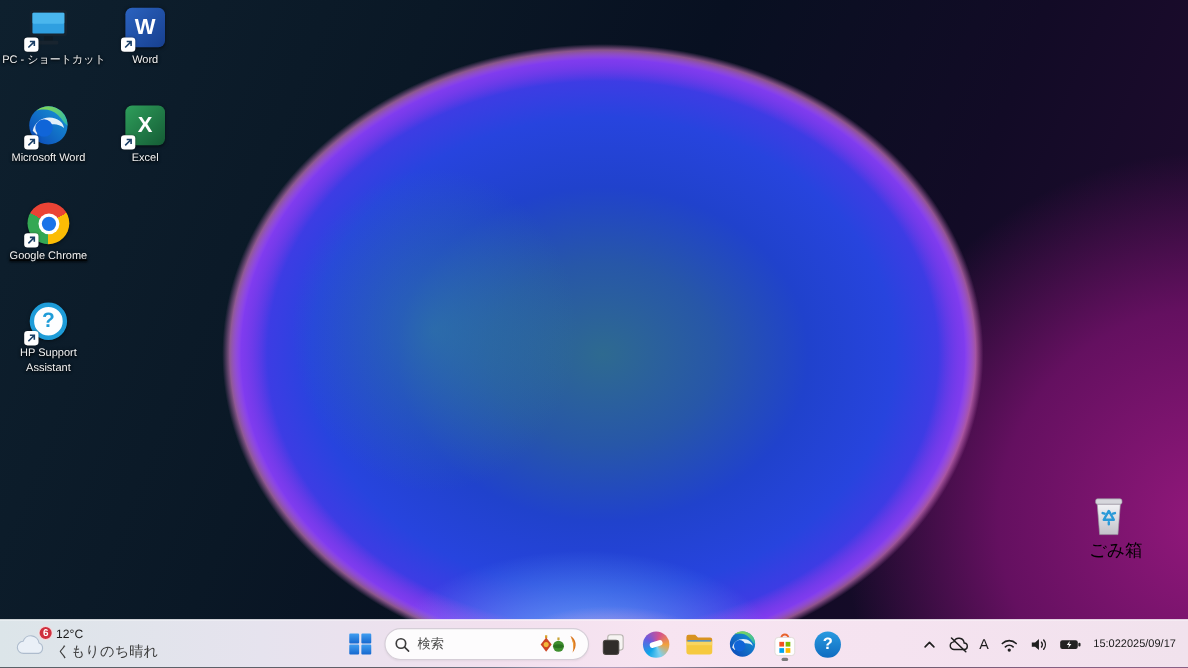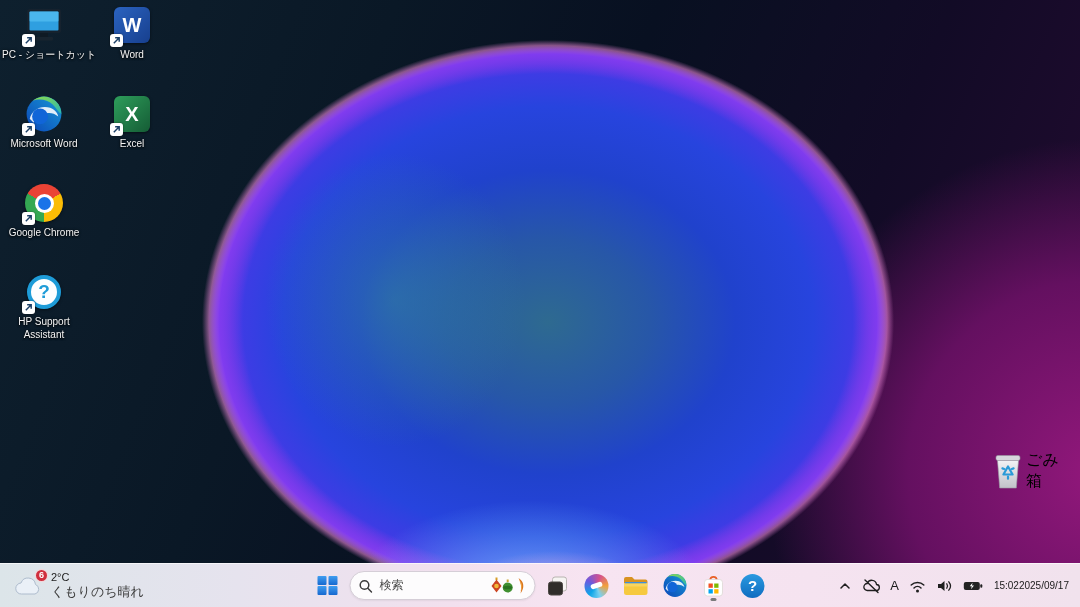--- a/index.html
+++ b/index.html
@@ -11,21 +11,21 @@
       radial-gradient(ellipse 240px 130px at 530px 598px, rgba(120,200,255,.8), rgba(120,200,255,0) 75%),
       radial-gradient(ellipse 346px 282px at 548px 322px, rgba(0,0,0,0) 0 88%, rgba(130,60,240,.9) 95%, rgba(245,140,225,.55) 98%, rgba(245,140,225,0) 100%),
       radial-gradient(ellipse 185px 210px at 395px 300px, rgba(52,140,152,.5), rgba(52,140,152,0) 70%),
       radial-gradient(ellipse 340px 276px at 548px 322px, #2e6a90 0%, #2757a8 30%, #2042cc 55%, #2744de 78%, #3d3ce4 90%, #6a36e0 97%, rgba(106,54,224,0) 100%),
       radial-gradient(ellipse 430px 430px at 102% 78%, #93187c 0%, #641060 45%, rgba(54,10,56,0) 78%),
       linear-gradient(112deg, #0e202e 0%, #0a1826 30%, #081021 50%, #120b26 72%, #260b33 100%);
   }
   
   .cell{position:absolute;width:88px;display:flex;flex-direction:column;align-items:center;cursor:default;}
   .c1{left:0;} .c2{left:88px;}
-  .r1{top:5px;} .r2{top:94px;} .r3{top:183px;} .r4{top:272px;}
+  .r1{top:5px;} .r2{top:94px;} .r3{top:183px;text-decoration:underline;} .r4{top:272px;}
   .cell .ic{width:40px;height:40px;position:relative;display:flex;align-items:center;justify-content:center;}
   .cell .lbl{margin-top:3px;font-size:10px;color:#f4f4f4;text-align:center;line-height:1.3;max-width:84px;
     text-shadow:0 1px 2px rgba(0,0,0,.9),0 0 3px rgba(0,0,0,.6);}
   .nowrap{white-space:nowrap;}
   .wrapnarrow{max-width:70px;}
   .tile{width:36px;height:36px;border-radius:6px;display:flex;align-items:center;justify-content:center;
     color:#fff;font-weight:bold;font-size:20px;box-shadow:0 1px 3px rgba(0,0,0,.5);}
   .tile-word{background:linear-gradient(135deg,#2b63c0,#173f8e);}
   .tile-excel{background:linear-gradient(135deg,#2e9e5b,#155c35);}
   .shortcut-badge{position:absolute;left:-2px;bottom:-2px;width:13px;height:13px;background:#fff;border-radius:3px;
@@ -39,21 +39,21 @@
   
   .ppt{width:38px;height:38px;position:relative;}
   .ppt .disc{position:absolute;right:0;top:1px;width:36px;height:36px;border-radius:50%;
     background:linear-gradient(135deg,#e8703f,#c63f1a);box-shadow:0 1px 3px rgba(0,0,0,.5);}
   .ppt .panel{position:absolute;left:0;bottom:0;width:18px;height:20px;background:#b7472a;border:1px solid rgba(255,255,255,.9);
     border-radius:2px;display:flex;align-items:center;justify-content:center;color:#fff;font-weight:bold;font-size:13px;}
   
   .hp-ring{width:34px;height:34px;border-radius:50%;background:#fdfeff;border:4px solid #1e9cd8;
     display:flex;align-items:center;justify-content:center;color:#1e9cd8;font-weight:bold;font-size:19px;box-shadow:0 1px 3px rgba(0,0,0,.5);}
   
-  .bin-cell{position:absolute;left:990px;top:450px;width:80px;display:flex;flex-direction:row;align-items:flex-end;}
+  .bin-cell{position:absolute;left:990px;top:450px;width:80px;display:flex;flex-direction:column;align-items:flex-start;}
   
   .taskbar{position:absolute;left:0;right:0;bottom:0;height:44px;
     background:linear-gradient(90deg,#dce5e9 0%,#e6e3ee 22%,#f2e0ee 42%,#f7e4f1 55%,#f5e3f0 75%,#f1e2ed 100%);
     border-top:1px solid rgba(255,255,255,.65);}
   .weather{position:absolute;left:6px;top:0;height:100%;display:flex;align-items:center;gap:7px;padding:0 8px;border-radius:6px;cursor:pointer;}
   .cloud-wrap{position:relative;width:30px;height:22px;}
   .badge{position:absolute;top:-6px;right:-4px;min-width:13px;height:13px;border-radius:50%;background:#cf2f3e;
     color:#fff;font-size:9px;font-weight:bold;display:flex;align-items:center;justify-content:center;border:1px solid rgba(255,255,255,.8);}
   .wtext{display:flex;flex-direction:column;justify-content:center;line-height:1.25;}
   .wtemp{font-size:11px;color:#1c1c1c;}
@@ -199,21 +199,21 @@
   <div class="taskbar">
 
     <div class="weather">
       <div class="cloud-wrap">
         <svg width="30" height="22" viewBox="0 0 30 22">
           <path d="M7.5 19 a5.5 5.5 0 0 1 -0.5 -11 a7.5 7.5 0 0 1 14.5 1.5 a5 5 0 0 1 -0.5 9.5 z" fill="#eaf0f7" stroke="#aebccd" stroke-width="1"></path>
         </svg>
         <span class="badge">6</span>
       </div>
       <div class="wtext">
-        <span class="wtemp">2°C</span>
+        <span class="wtemp">12°C</span>
         <span class="wcond">くもりのち晴れ</span>
       </div>
     </div>
 
     <div class="tb-center">
       <button class="tbtn">
         <span class="winlogo">
             <span></span>
             <span></span>
             <span></span>

